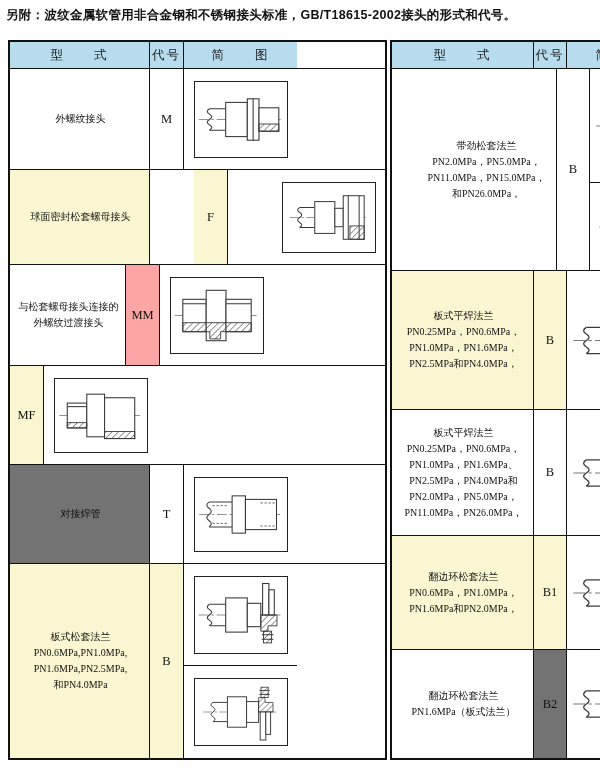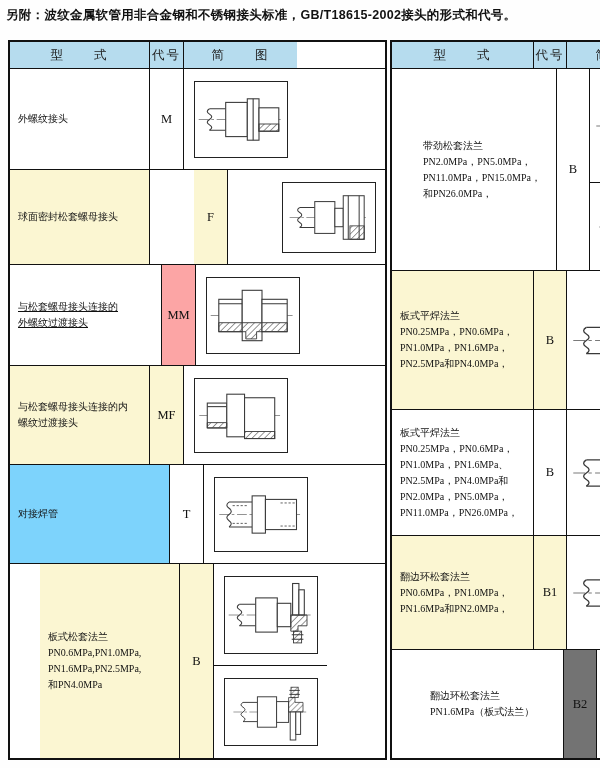--- a/index.html
+++ b/index.html
@@ -2,22 +2,22 @@
 <html><head>
 <meta charset="utf-8">
 <style>
   html,body{margin:0;padding:0;background:#ffffff;}
   body{width:600px;height:768px;font-family:"Liberation Sans",sans-serif;color:#111;}
   .page{position:relative;width:600px;height:768px;background:#fefefe;overflow:hidden;}
   .title{position:absolute;left:6px;top:7px;font-size:12.5px;font-weight:bold;letter-spacing:.3px;white-space:nowrap;}
   .tables{position:absolute;left:8px;top:40px;display:flex;gap:3px;align-items:flex-start;}
   .tbl{border:2px solid #111;background:#fff;display:flex;flex-direction:column;}
   .row{display:flex;box-sizing:border-box;border-bottom:1.5px solid #111;}
-  .row:last-child{border-bottom:none;margin-left:30px;}
-  .cell{box-sizing:border-box;border-right:1.5px solid #111;overflow:hidden;}
+  .row:last-child{border-bottom:none;}
+  .cell{box-sizing:border-box;border-right:1.5px solid #111;overflow:hidden;text-align:center;}
   .cell:last-child{border-right:none;}
   .hcell{display:flex;align-items:center;justify-content:center;height:26px;
          font-family:"Liberation Serif",serif;font-size:12.5px;color:#222;letter-spacing:2px;}
   .c-type{display:flex;flex-direction:column;justify-content:center;
           padding:6px 6px 6px 8px;font-family:"Liberation Serif",serif;
           font-size:10px;line-height:1.6;white-space:pre-line;}
   .c-code{display:flex;align-items:center;justify-content:center;
           font-family:"Liberation Serif",serif;font-size:12.5px;}
   .c-diag{display:flex;flex-direction:column;background:#fff;padding:0;}
   .sub{flex:1;display:flex;align-items:center;justify-content:center;
@@ -87,60 +87,58 @@
                   <rect class="lnf" x="57" y="29" width="10" height="22"></rect>
                   <rect class="lnf" x="67" y="14" width="25" height="52"></rect>
                   <path class="ln2" d="M73,14 V66 M86,14 V66"></path>
                   <rect class="hat" x="75" y="50" width="17" height="16"></rect>
                 </svg>
               </div>
             </div>
           </div>
         </div>
         <div class="row" style="height: 101px;">
-          <div class="cell c-type" style="width: 152px; background: rgb(255, 255, 255); text-decoration: underline;">与松套螺母接头连接的
+          <div class="cell c-type" style="width: 116px; background: rgb(255, 255, 255);">与松套螺母接头连接的
 外螺纹过渡接头</div>
           <div class="cell c-code" style="width: 34px; background: #fca5a5;">MM</div>
           <div class="cell c-diag" style="width: 113px;">
             <div class="sub">
               <div class="diag-box" style="width: 94px; height: 77px;">
                 <svg class="diag" width="90" height="73" viewBox="0 0 100 80" preserveAspectRatio="xMidYMid meet">
                   <path class="cl" d="M3,40 H97"></path>
                   <rect class="lnf" x="12" y="22" width="26" height="36"></rect>
                   <rect class="lnf" x="38" y="12" width="22" height="56"></rect>
                   <rect class="lnf" x="60" y="22" width="28" height="36"></rect>
                   <path class="ln2" d="M12,27 H38 M60,27 H88"></path>
                   <path class="hat" d="M12,48 H88 V58 H54 V66 H42 V58 H12 Z"></path>
                 </svg>
               </div>
             </div>
           </div>
         </div>
         <div class="row" style="height: 99px;">
-          <div class="cell c-type" style="width: 140px; background: rgb(251, 246, 210);">与松套螺母接头连接的内
-螺纹过渡接头</div>
           <div class="cell c-code" style="width: 34px; background: rgb(251, 246, 210);">MF</div>
           <div class="cell c-diag" style="width: 113px;">
             <div class="sub">
               <div class="diag-box" style="width: 94px; height: 75px;">
                 <svg class="diag" width="90" height="71" viewBox="0 0 100 80" preserveAspectRatio="xMidYMid meet">
                   <path class="cl" d="M3,40 H97"></path>
                   <rect class="lnf" x="12" y="26" width="22" height="28"></rect>
                   <path class="ln2" d="M12,30 H34"></path>
                   <rect class="lnf" x="34" y="16" width="20" height="48"></rect>
                   <rect class="lnf" x="54" y="20" width="34" height="46"></rect>
                   <path class="hat" d="M12,48 H34 V54 H12 Z"></path>
                   <rect class="hat" x="54" y="58" width="34" height="8"></rect>
                 </svg>
               </div>
             </div>
           </div>
         </div>
         <div class="row" style="height: 99px;">
-          <div class="cell c-type" style="width: 160px; background: #7dd3fc;">对接焊管</div>
+          <div class="cell c-type" style="width: 140px; background: #737373;">对接焊管</div>
           <div class="cell c-code" style="width: 34px; background: rgb(255, 255, 255);">T</div>
           <div class="cell c-diag" style="width: 113px;">
             <div class="sub">
               <div class="diag-box" style="width: 94px; height: 75px;">
                 <svg class="diag" width="90" height="71" viewBox="0 0 100 80" preserveAspectRatio="xMidYMid meet">
                   <path class="cl" d="M3,40 H97"></path>
                   <path class="ln2" d="M14,26 q-5,3.5 0,7 q5,3.5 0,7 q-5,3.5 0,7 q5,3.5 0,7"></path>
                   <path class="ln2" d="M14,26 H40 M14,54 H40"></path>
                   <rect class="lnf" x="40" y="19" width="15" height="42"></rect>
                   <rect class="lnf" x="55" y="23" width="35" height="34"></rect>

